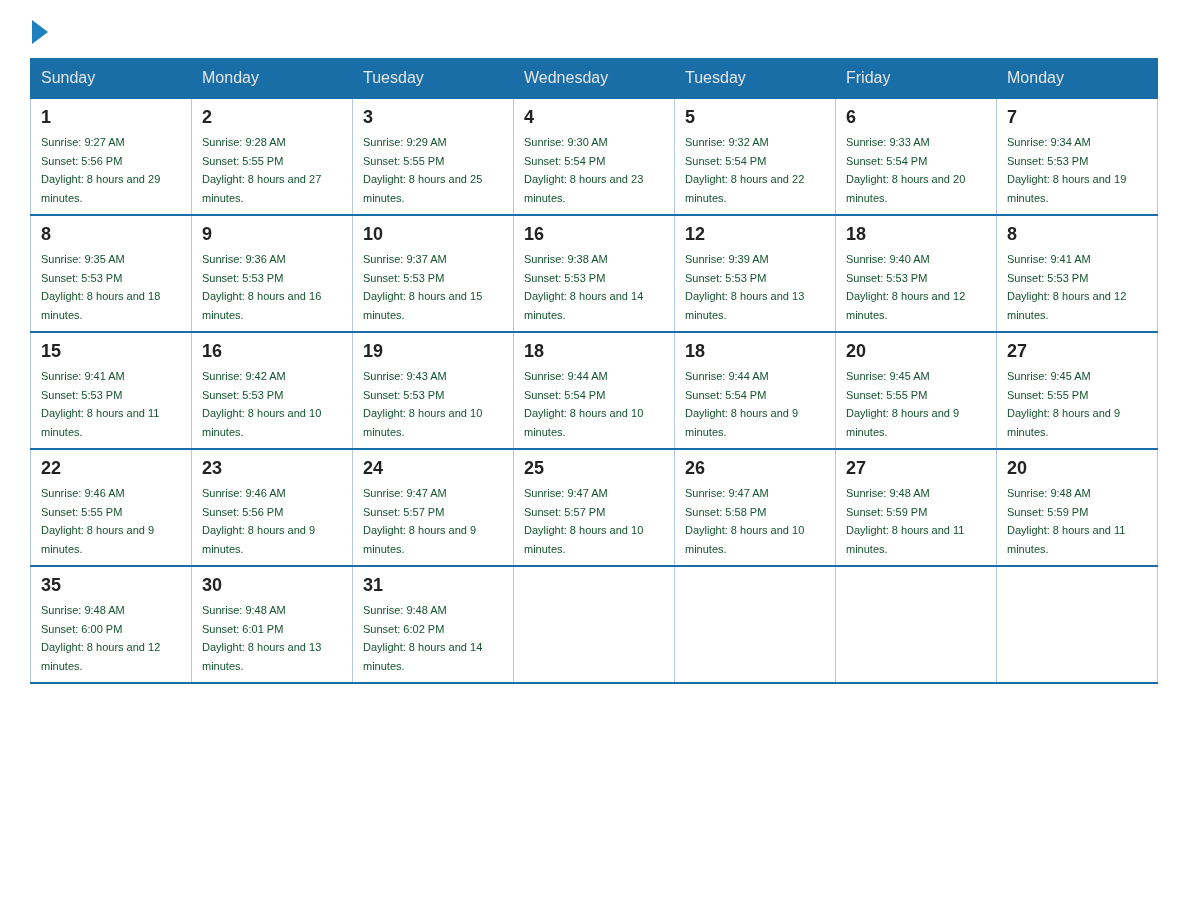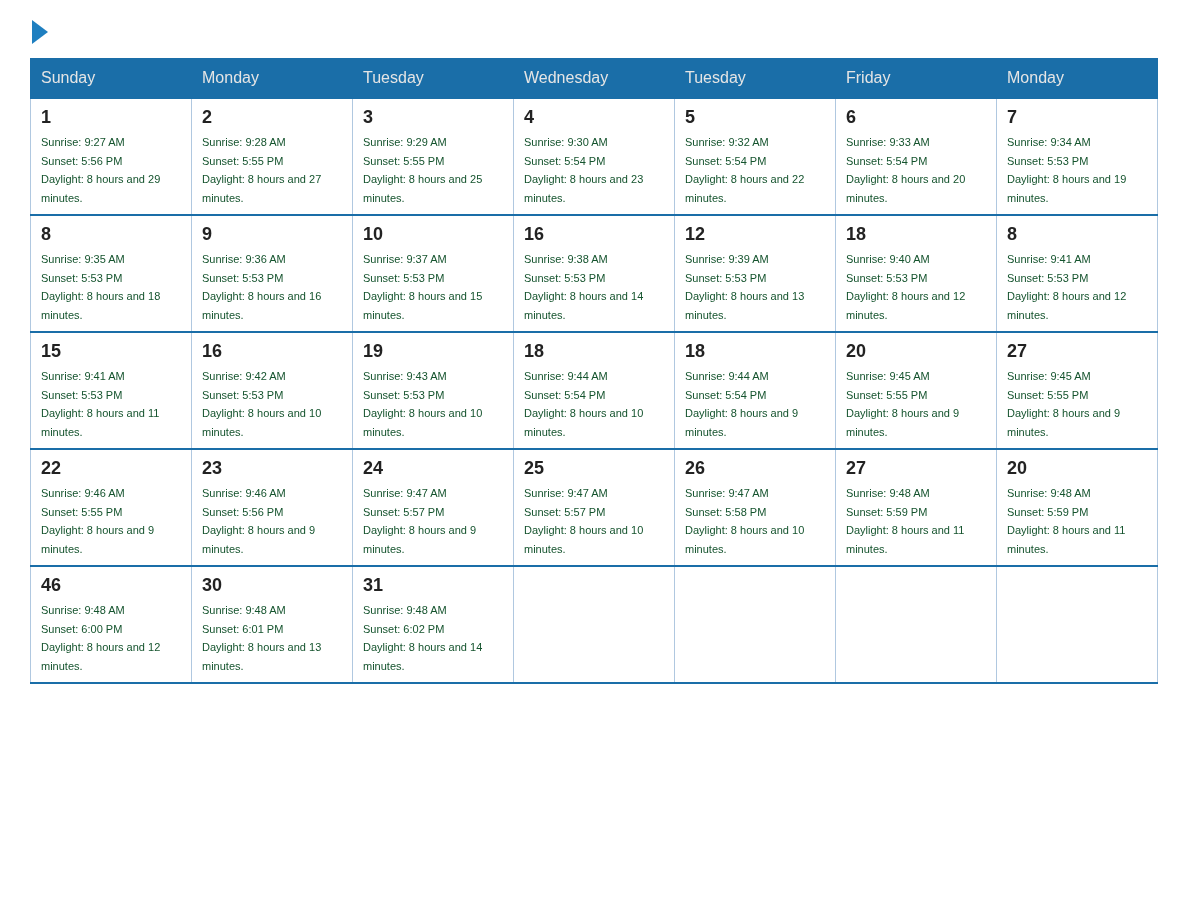--- a/index.html
+++ b/index.html
@@ -254,21 +254,21 @@
         <span class="day-number">27</span>
         <span class="day-info">Sunrise: 9:48 AM<br>Sunset: 5:59 PM<br>Daylight: 8 hours and 11 minutes.</span>
       </td>
         <td>
         <span class="day-number">20</span>
         <span class="day-info">Sunrise: 9:48 AM<br>Sunset: 5:59 PM<br>Daylight: 8 hours and 11 minutes.</span>
       </td>
       </tr>
       <tr>
         <td>
-        <span class="day-number">46</span>
+        <span class="day-number">35</span>
         <span class="day-info">Sunrise: 9:48 AM<br>Sunset: 6:00 PM<br>Daylight: 8 hours and 12 minutes.</span>
       </td>
         <td>
         <span class="day-number">30</span>
         <span class="day-info">Sunrise: 9:48 AM<br>Sunset: 6:01 PM<br>Daylight: 8 hours and 13 minutes.</span>
       </td>
         <td>
         <span class="day-number">31</span>
         <span class="day-info">Sunrise: 9:48 AM<br>Sunset: 6:02 PM<br>Daylight: 8 hours and 14 minutes.</span>
       </td>

